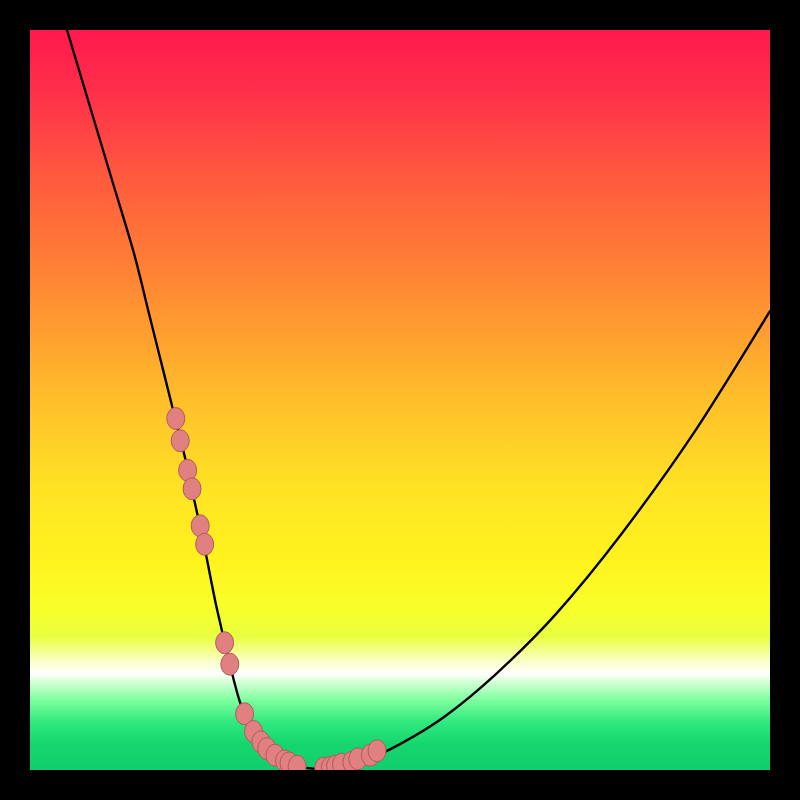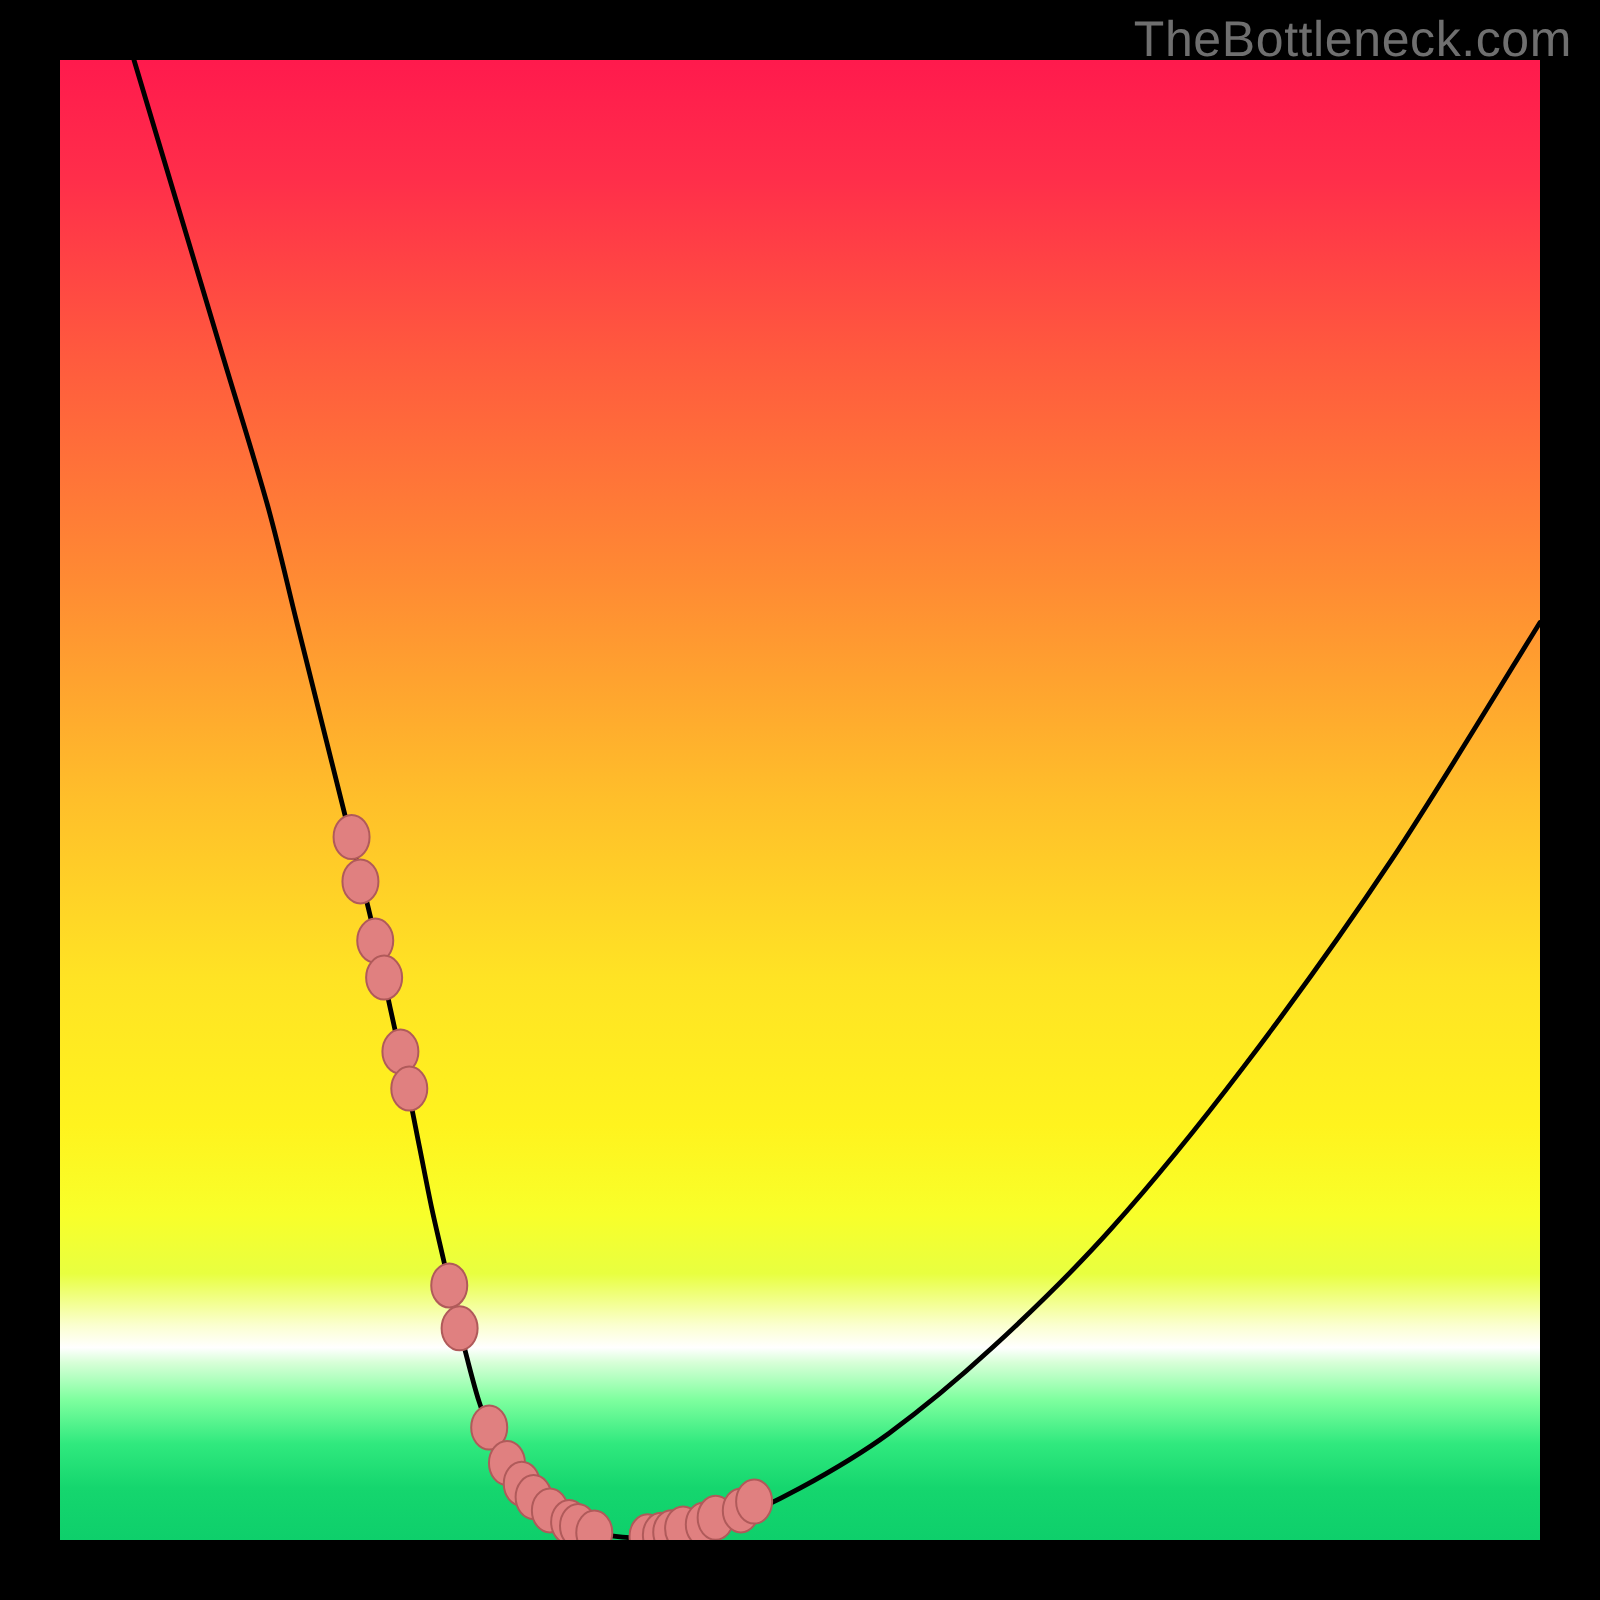--- a/index.html
+++ b/index.html
@@ -106,14 +106,13 @@
           <ellipse cx="311.54" cy="734.23" rx="9" ry="11" fill="#e08080" stroke="#b05a5a" stroke-width="1"></ellipse>
           <ellipse cx="321.90" cy="732.23" rx="9" ry="11" fill="#e08080" stroke="#b05a5a" stroke-width="1"></ellipse>
           <ellipse cx="327.82" cy="728.90" rx="9" ry="11" fill="#e08080" stroke="#b05a5a" stroke-width="1"></ellipse>
           <ellipse cx="340.40" cy="725.20" rx="9" ry="11" fill="#e08080" stroke="#b05a5a" stroke-width="1"></ellipse>
           <ellipse cx="347.06" cy="720.76" rx="9" ry="11" fill="#e08080" stroke="#b05a5a" stroke-width="1"></ellipse>
         </g>
     </svg>
 
   </div>
 
-  <div class="watermark">TheBottleneck.com</div>
 </div>
 
 </body></html>

